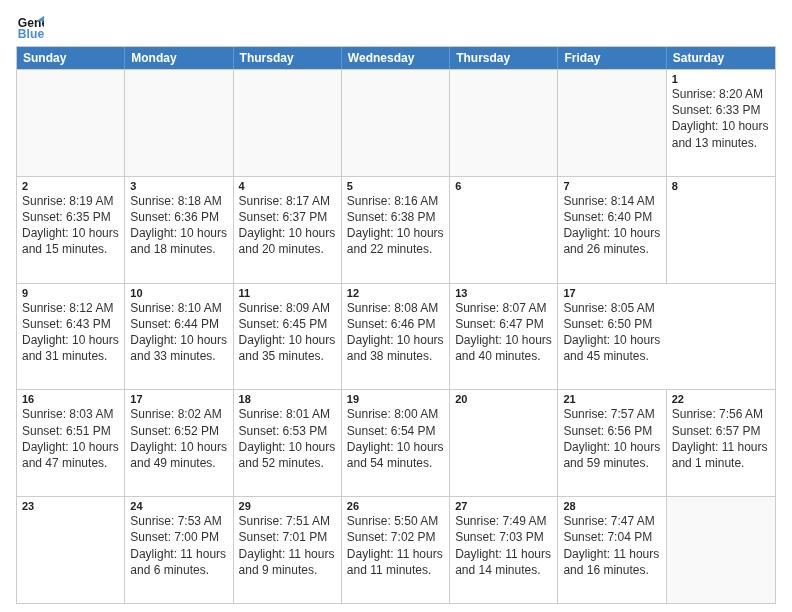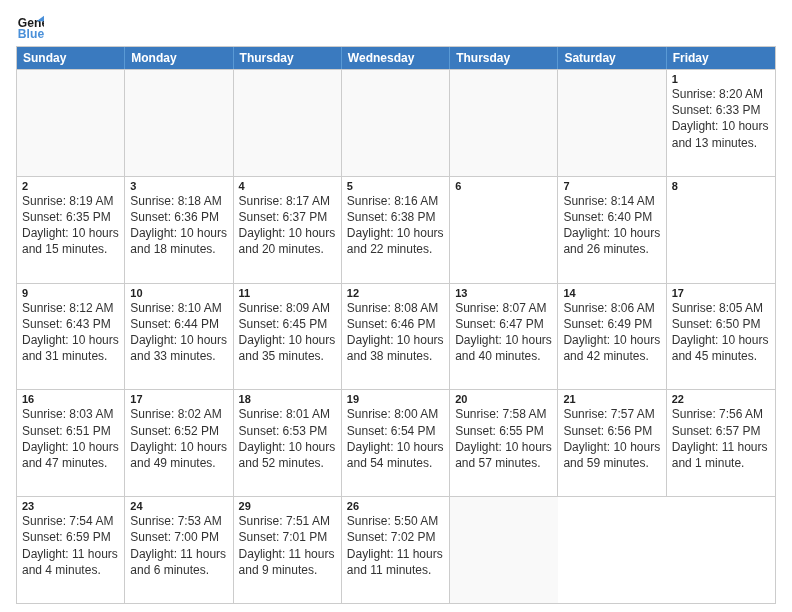--- a/index.html
+++ b/index.html
@@ -127,22 +127,22 @@
     </div>
   </div>
 
   <div class="calendar">
     <div class="cal-header-row">
     <div class="cal-header-cell">Sunday</div>
         <div class="cal-header-cell">Monday</div>
         <div class="cal-header-cell">Thursday</div>
         <div class="cal-header-cell">Wednesday</div>
         <div class="cal-header-cell">Thursday</div>
+        <div class="cal-header-cell">Friday</div>
         <div class="cal-header-cell">Saturday</div>
-        <div class="cal-header-cell">Friday</div>
       </div>
     <div class="cal-body">
     <div class="cal-row">
           <div class="cal-cell empty"></div>
           <div class="cal-cell empty"></div>
           <div class="cal-cell empty"></div>
           <div class="cal-cell empty"></div>
           <div class="cal-cell empty"></div>
           <div class="cal-cell empty"></div>
           <div class="cal-cell">
@@ -215,26 +215,20 @@
 Sunset: 6:46 PM
 Daylight: 10 hours and 38 minutes.</div>
           </div>
           <div class="cal-cell">
             <span class="day-num">13</span>
             <div class="day-info">Sunrise: 8:07 AM
 Sunset: 6:47 PM
 Daylight: 10 hours and 40 minutes.</div>
           </div>
           <div class="cal-cell">
-            <span class="day-num">14</span>
-            <div class="day-info">Sunrise: 8:06 AM
-Sunset: 6:49 PM
-Daylight: 10 hours and 42 minutes.</div>
-          </div>
-          <div class="cal-cell">
             <span class="day-num">17</span>
             <div class="day-info">Sunrise: 8:05 AM
 Sunset: 6:50 PM
 Daylight: 10 hours and 45 minutes.</div>
           </div>
         </div>
         <div class="cal-row">
           <div class="cal-cell">
             <span class="day-num">16</span>
             <div class="day-info">Sunrise: 8:03 AM
@@ -254,59 +248,65 @@
 Daylight: 10 hours and 52 minutes.</div>
           </div>
           <div class="cal-cell">
             <span class="day-num">19</span>
             <div class="day-info">Sunrise: 8:00 AM
 Sunset: 6:54 PM
 Daylight: 10 hours and 54 minutes.</div>
           </div>
           <div class="cal-cell">
             <span class="day-num">20</span>
-            <div class="day-info">Sunrise: 7:58 AM
-Sunset: 6:55 PM
-Daylight: 10 hours and 57 minutes.</div>
           </div>
           <div class="cal-cell">
             <span class="day-num">21</span>
             <div class="day-info">Sunrise: 7:57 AM
 Sunset: 6:56 PM
 Daylight: 10 hours and 59 minutes.</div>
           </div>
           <div class="cal-cell">
             <span class="day-num">22</span>
             <div class="day-info">Sunrise: 7:56 AM
 Sunset: 6:57 PM
 Daylight: 11 hours and 1 minute.</div>
           </div>
         </div>
         <div class="cal-row">
           <div class="cal-cell">
             <span class="day-num">23</span>
-            <div class="day-info">Sunrise: 7:54 AM
-Sunset: 6:59 PM
-Daylight: 11 hours and 4 minutes.</div>
           </div>
           <div class="cal-cell">
             <span class="day-num">24</span>
             <div class="day-info">Sunrise: 7:53 AM
 Sunset: 7:00 PM
 Daylight: 11 hours and 6 minutes.</div>
           </div>
           <div class="cal-cell">
             <span class="day-num">29</span>
             <div class="day-info">Sunrise: 7:51 AM
 Sunset: 7:01 PM
 Daylight: 11 hours and 9 minutes.</div>
           </div>
           <div class="cal-cell">
             <span class="day-num">26</span>
             <div class="day-info">Sunrise: 5:50 AM
 Sunset: 7:02 PM
 Daylight: 11 hours and 11 minutes.</div>
+          </div>
+          <div class="cal-cell">
+            <span class="day-num">27</span>
+            <div class="day-info">Sunrise: 7:49 AM
+Sunset: 7:03 PM
+Daylight: 11 hours and 14 minutes.</div>
+          </div>
+          <div class="cal-cell">
+            <span class="day-num">28</span>
+            <div class="day-info">Sunrise: 7:47 AM
+Sunset: 7:04 PM
+Daylight: 11 hours and 16 minutes.</div>
           </div>
           <div class="cal-cell empty"></div>
         </div>
       </div>
   </div>
 </div>
 
 </body></html>

